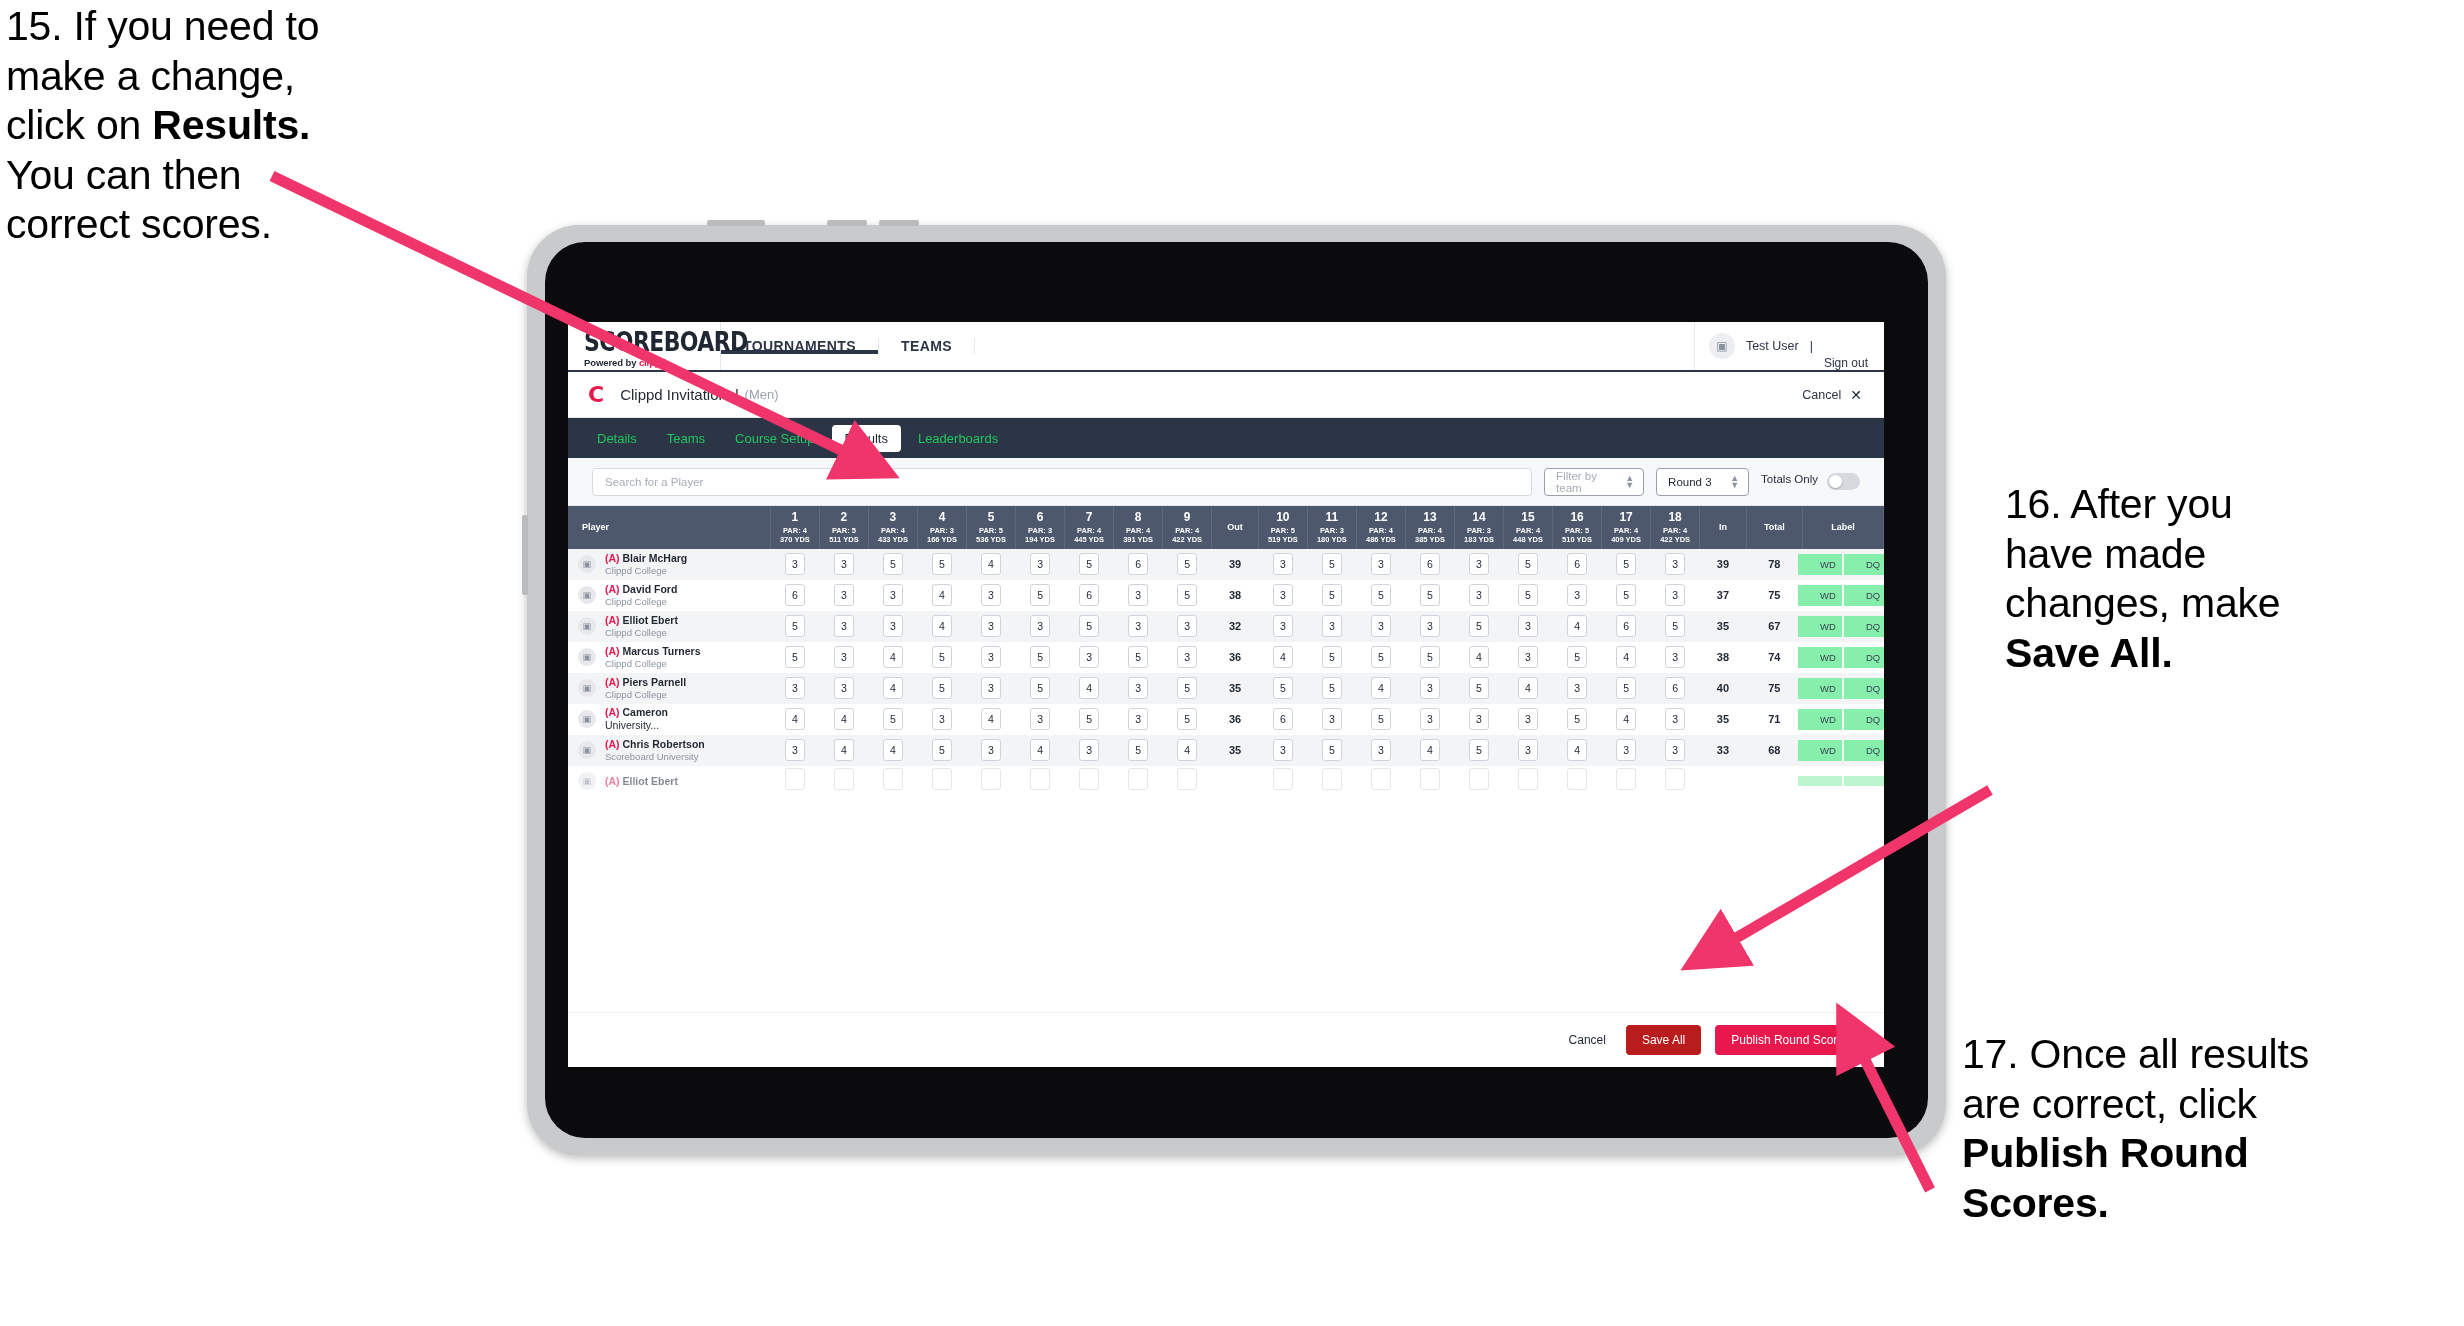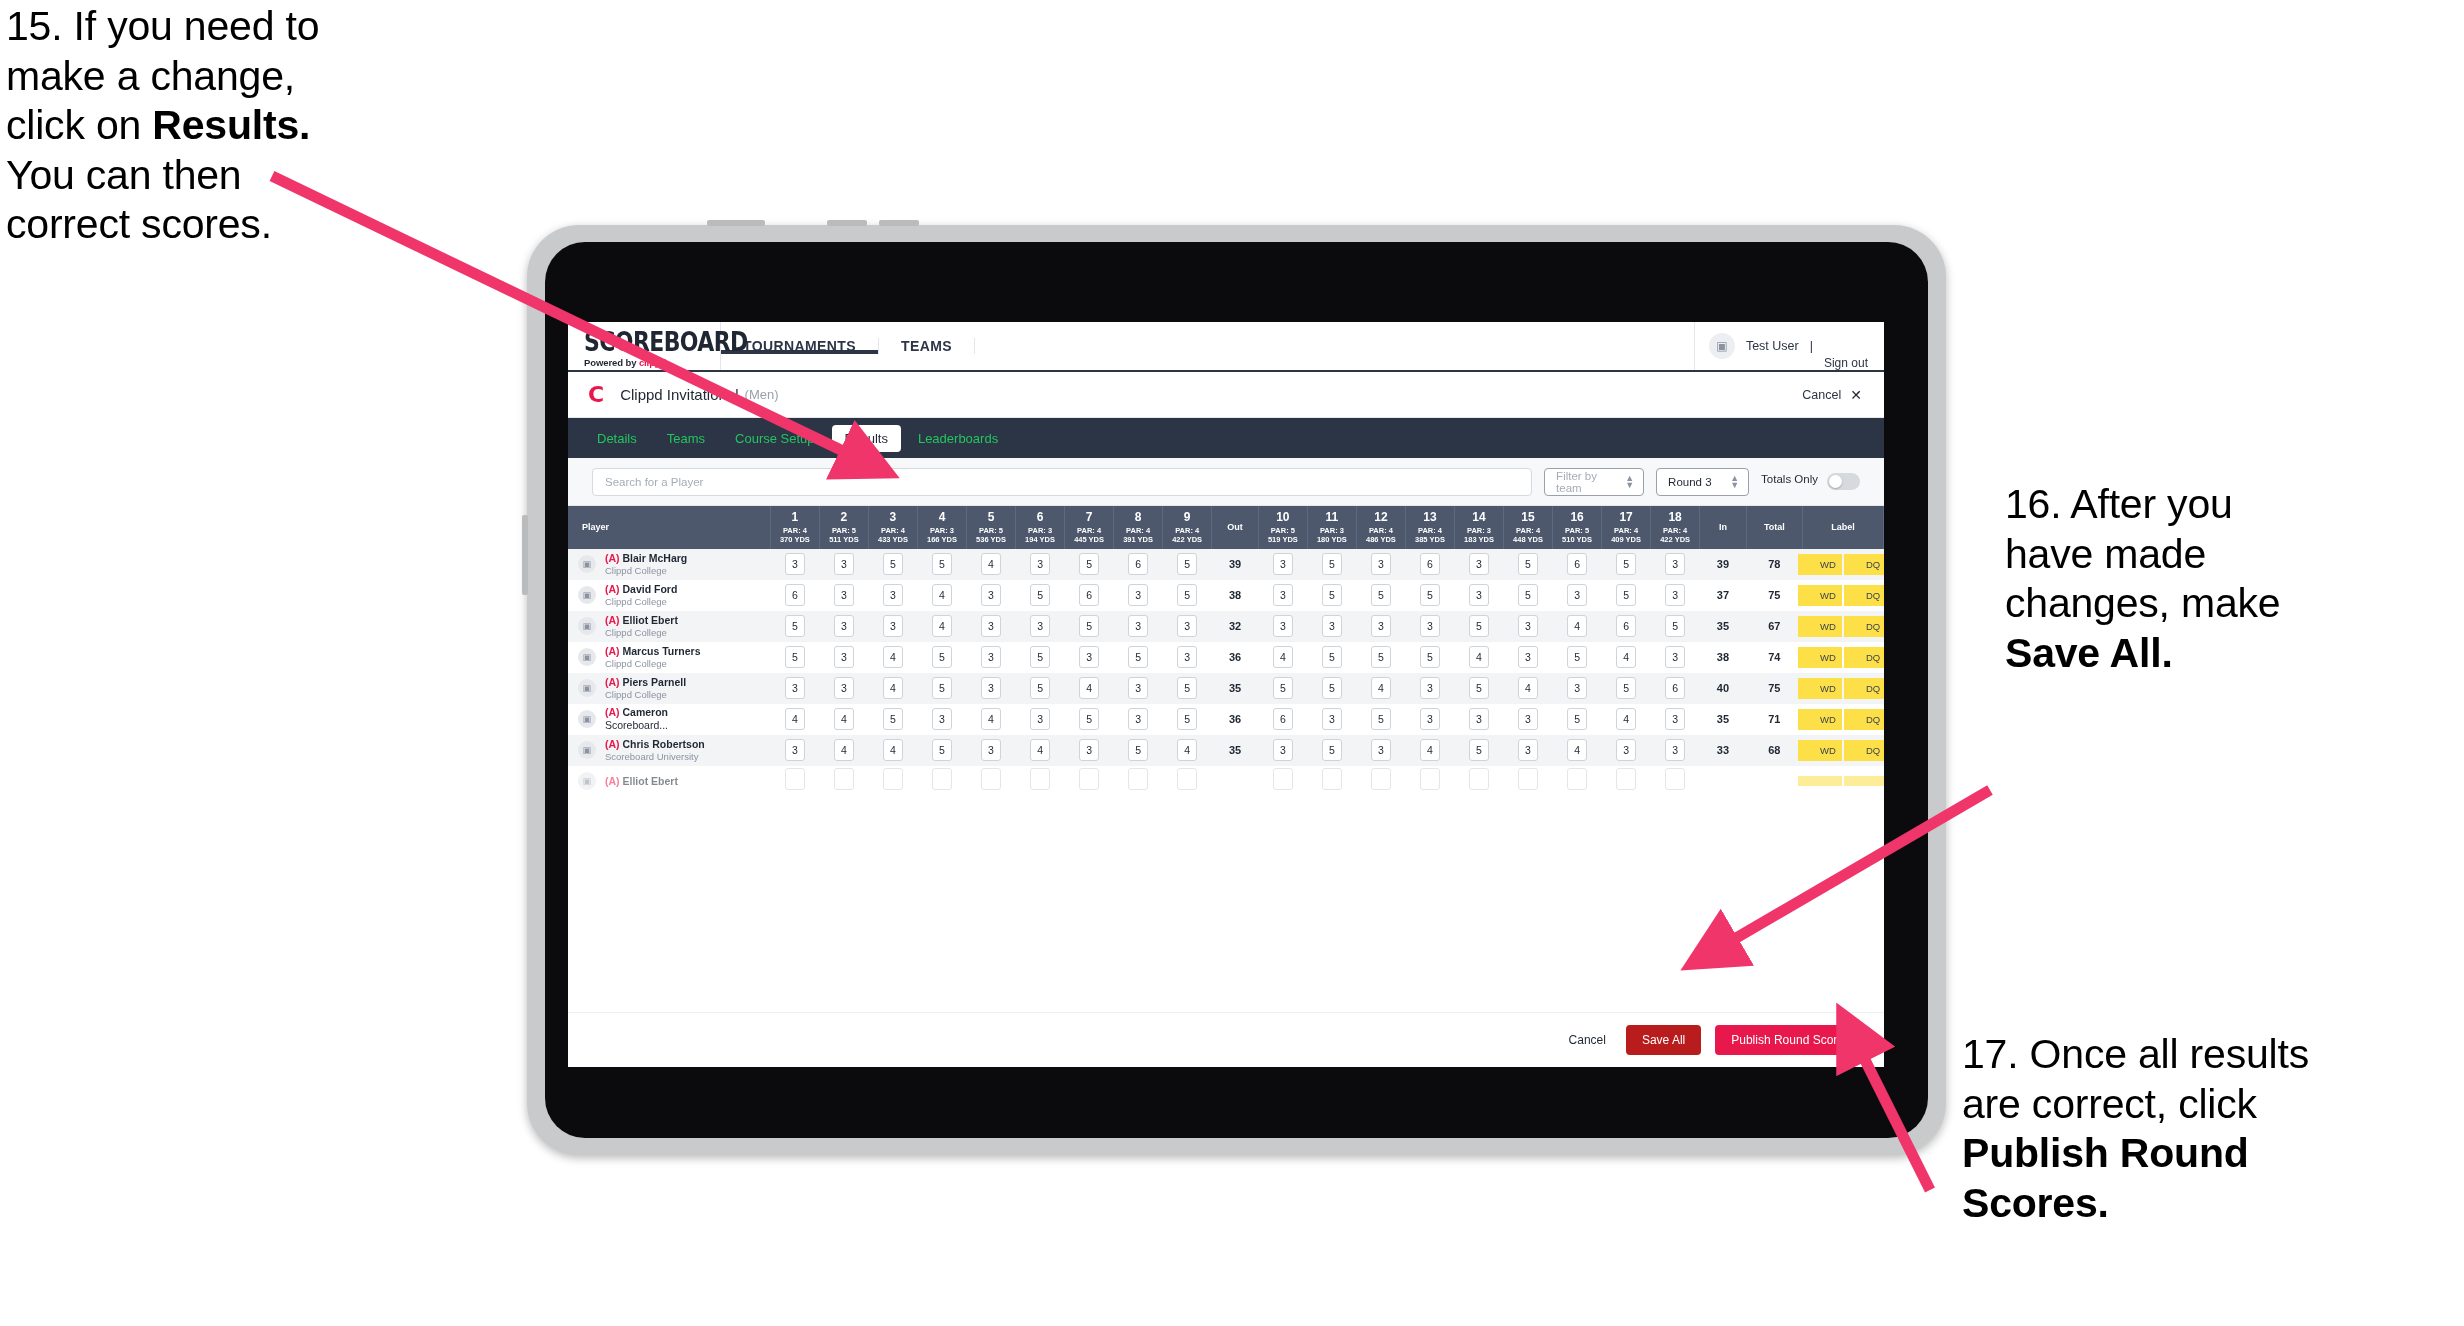--- a/index.html
+++ b/index.html
@@ -268,21 +268,21 @@
     border-radius: 3px;
     font-size: 10.5px;
     color: #1f2733;
     cursor: text;
   }
   td.sum-cell { font-size: 11px; font-weight: 700; color: #1f2733; }
   td.total-cell { font-size: 11px; font-weight: 700; color: #1f2733; }
   td.label-cell { padding: 0; }
   .label-inner { display: flex; justify-content: center; gap: 2px; }
   .wd, .dq {
-    background: #fde047;
+    background: #86efac;
     color: #3a4354;
     font-size: 9.5px;
     padding: 5px 22px;
     min-width: 24px;
     text-align: center;
     cursor: pointer;
   }
 
   
   .footer {
@@ -697,21 +697,21 @@
                     <span class="dq">DQ</span>
                   </div>
                 </td>
               </tr>
               <tr class="even">
                 <td class="player-cell">
                   <div class="player-inner">
                     <div class="pl-icon">▣</div>
                     <div class="pl-text">
                       <div class="pl-name"><span class="amateur">(A) </span>Cameron</div>
-                      <div class="pl-name" style="font-weight: 400;">Scoreboard...</div>
+                      <div class="pl-name" style="font-weight: 400;">University...</div>
                     </div>
                   </div>
                 </td>
                 <td><span class="score-box">4</span></td>
                 <td><span class="score-box">4</span></td>
                 <td><span class="score-box">5</span></td>
                 <td><span class="score-box">3</span></td>
                 <td><span class="score-box">4</span></td>
                 <td><span class="score-box">3</span></td>
                 <td><span class="score-box">5</span></td>

